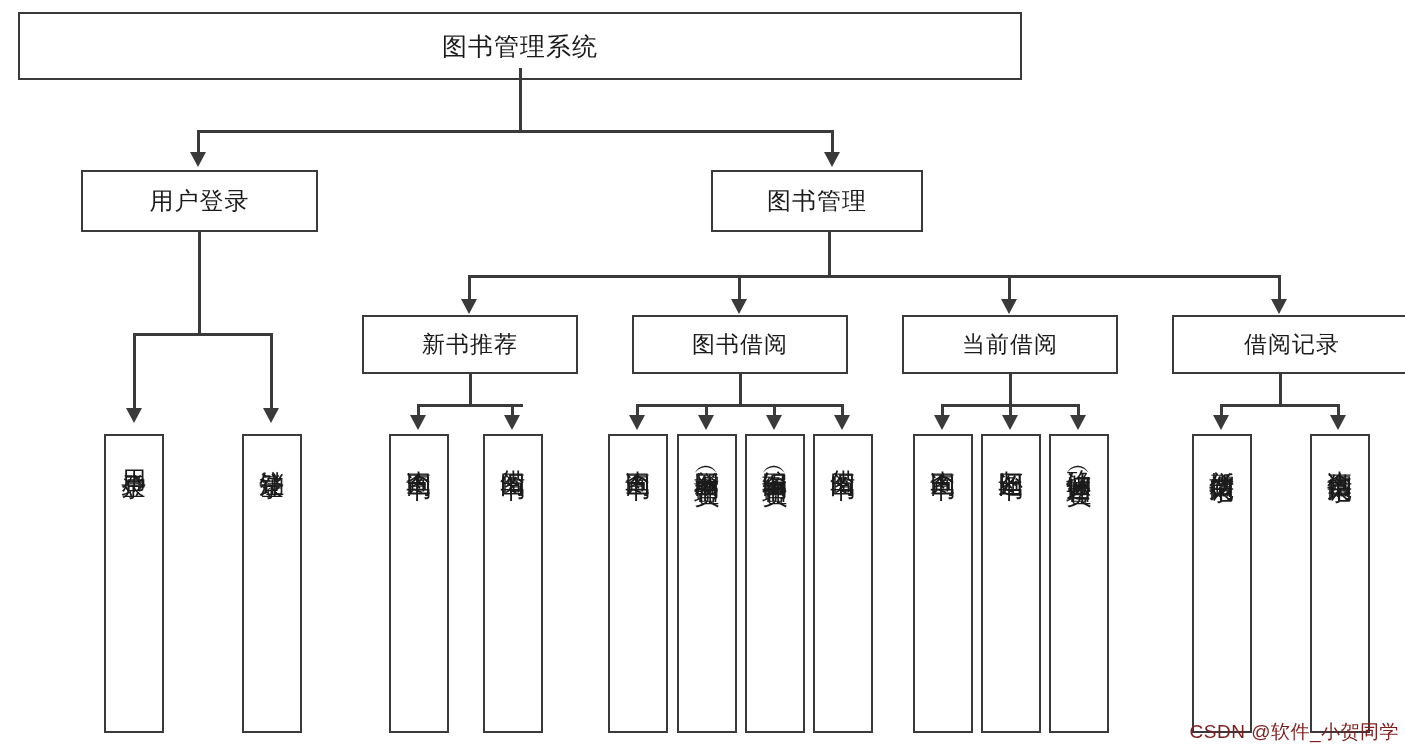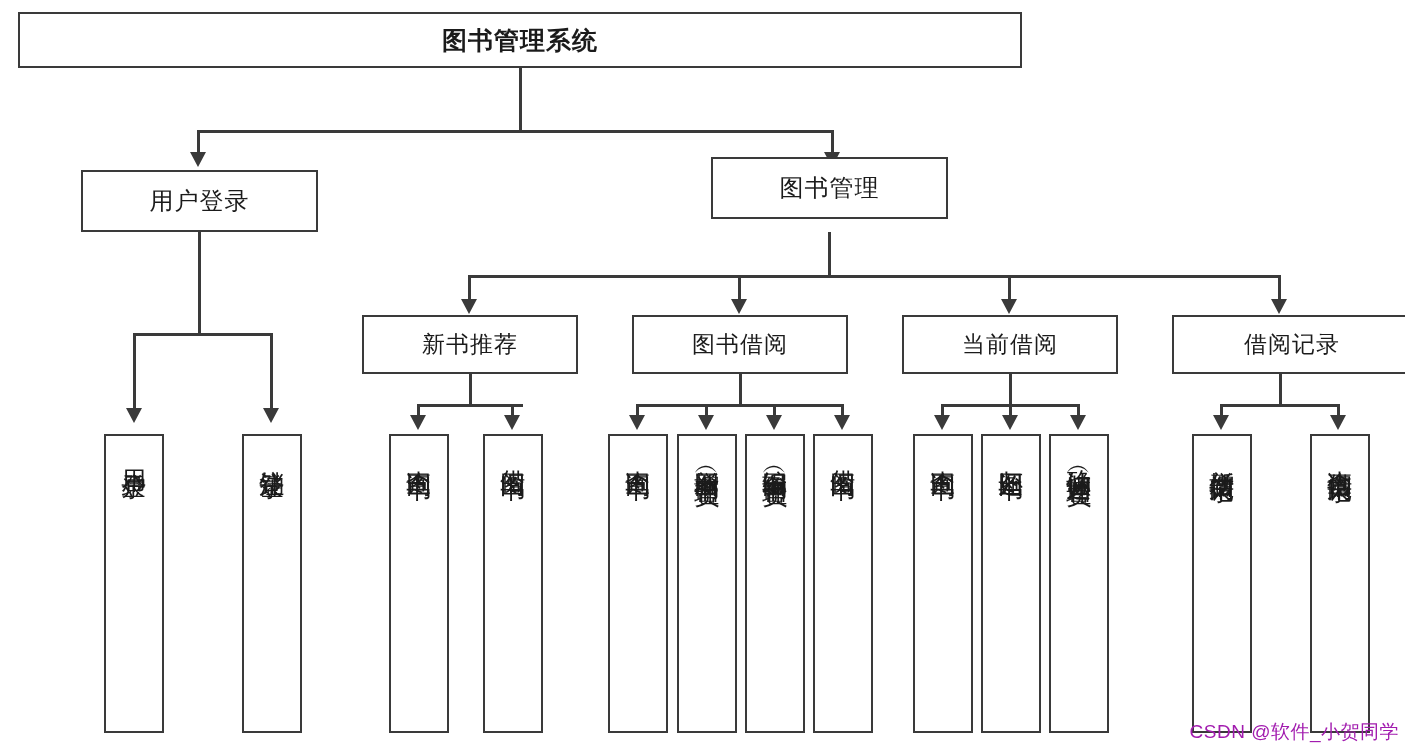--- a/index.html
+++ b/index.html
@@ -64,50 +64,50 @@
     border-left:8px solid transparent;
     border-right:8px solid transparent;
     border-top:15px solid #3a3a3a;
   }
   
   #watermark{
     position:absolute;
     right:6px;
     bottom:2px;
     font-size:19px;
-    color:#a21caf;
+    color:#7f1d1d;
     white-space:nowrap;
     letter-spacing:0.5px;
     pointer-events:none;
   }
 </style>
 </head>
 <body>
 
 <div id="canvas">
 
-  <div class="node root" style="left:18px;top:12px;width:1004px;height:56px;font-weight:bold;">
+  <div class="node root" style="left:18px;top:12px;width:1004px;height:68px;">
     <span class="lbl">图书管理系统</span>
   </div>
 
   <div class="vline" style="left:519px;top:68px;width:3px;height:64px;"></div>
 
   <div class="hline" style="left:197px;top:130px;width:637px;height:3px;"></div>
 
   <div class="vline" style="left:197px;top:130px;width:3px;height:25px;"></div>
   <div class="arrow" style="left:190px;top:152px;"></div>
 
   <div class="vline" style="left:831px;top:130px;width:3px;height:25px;"></div>
   <div class="arrow" style="left:824px;top:152px;"></div>
 
   <div class="node h2" style="left:81px;top:170px;width:237px;height:62px;">
     <span class="lbl">用户登录</span>
   </div>
 
-  <div class="node h2" style="left:711px;top:157px;width:237px;height:62px;">
+  <div class="node h2" style="left:711px;top:170px;width:212px;height:62px;">
     <span class="lbl">图书管理</span>
   </div>
 
   <div class="vline" style="left:198px;top:232px;width:3px;height:103px;"></div>
   <div class="hline" style="left:133px;top:333px;width:137px;height:3px;"></div>
   <div class="vline" style="left:133px;top:333px;width:3px;height:78px;"></div>
   <div class="arrow" style="left:126px;top:408px;"></div>
   <div class="vline" style="left:270px;top:333px;width:3px;height:78px;"></div>
   <div class="arrow" style="left:263px;top:408px;"></div>
 

